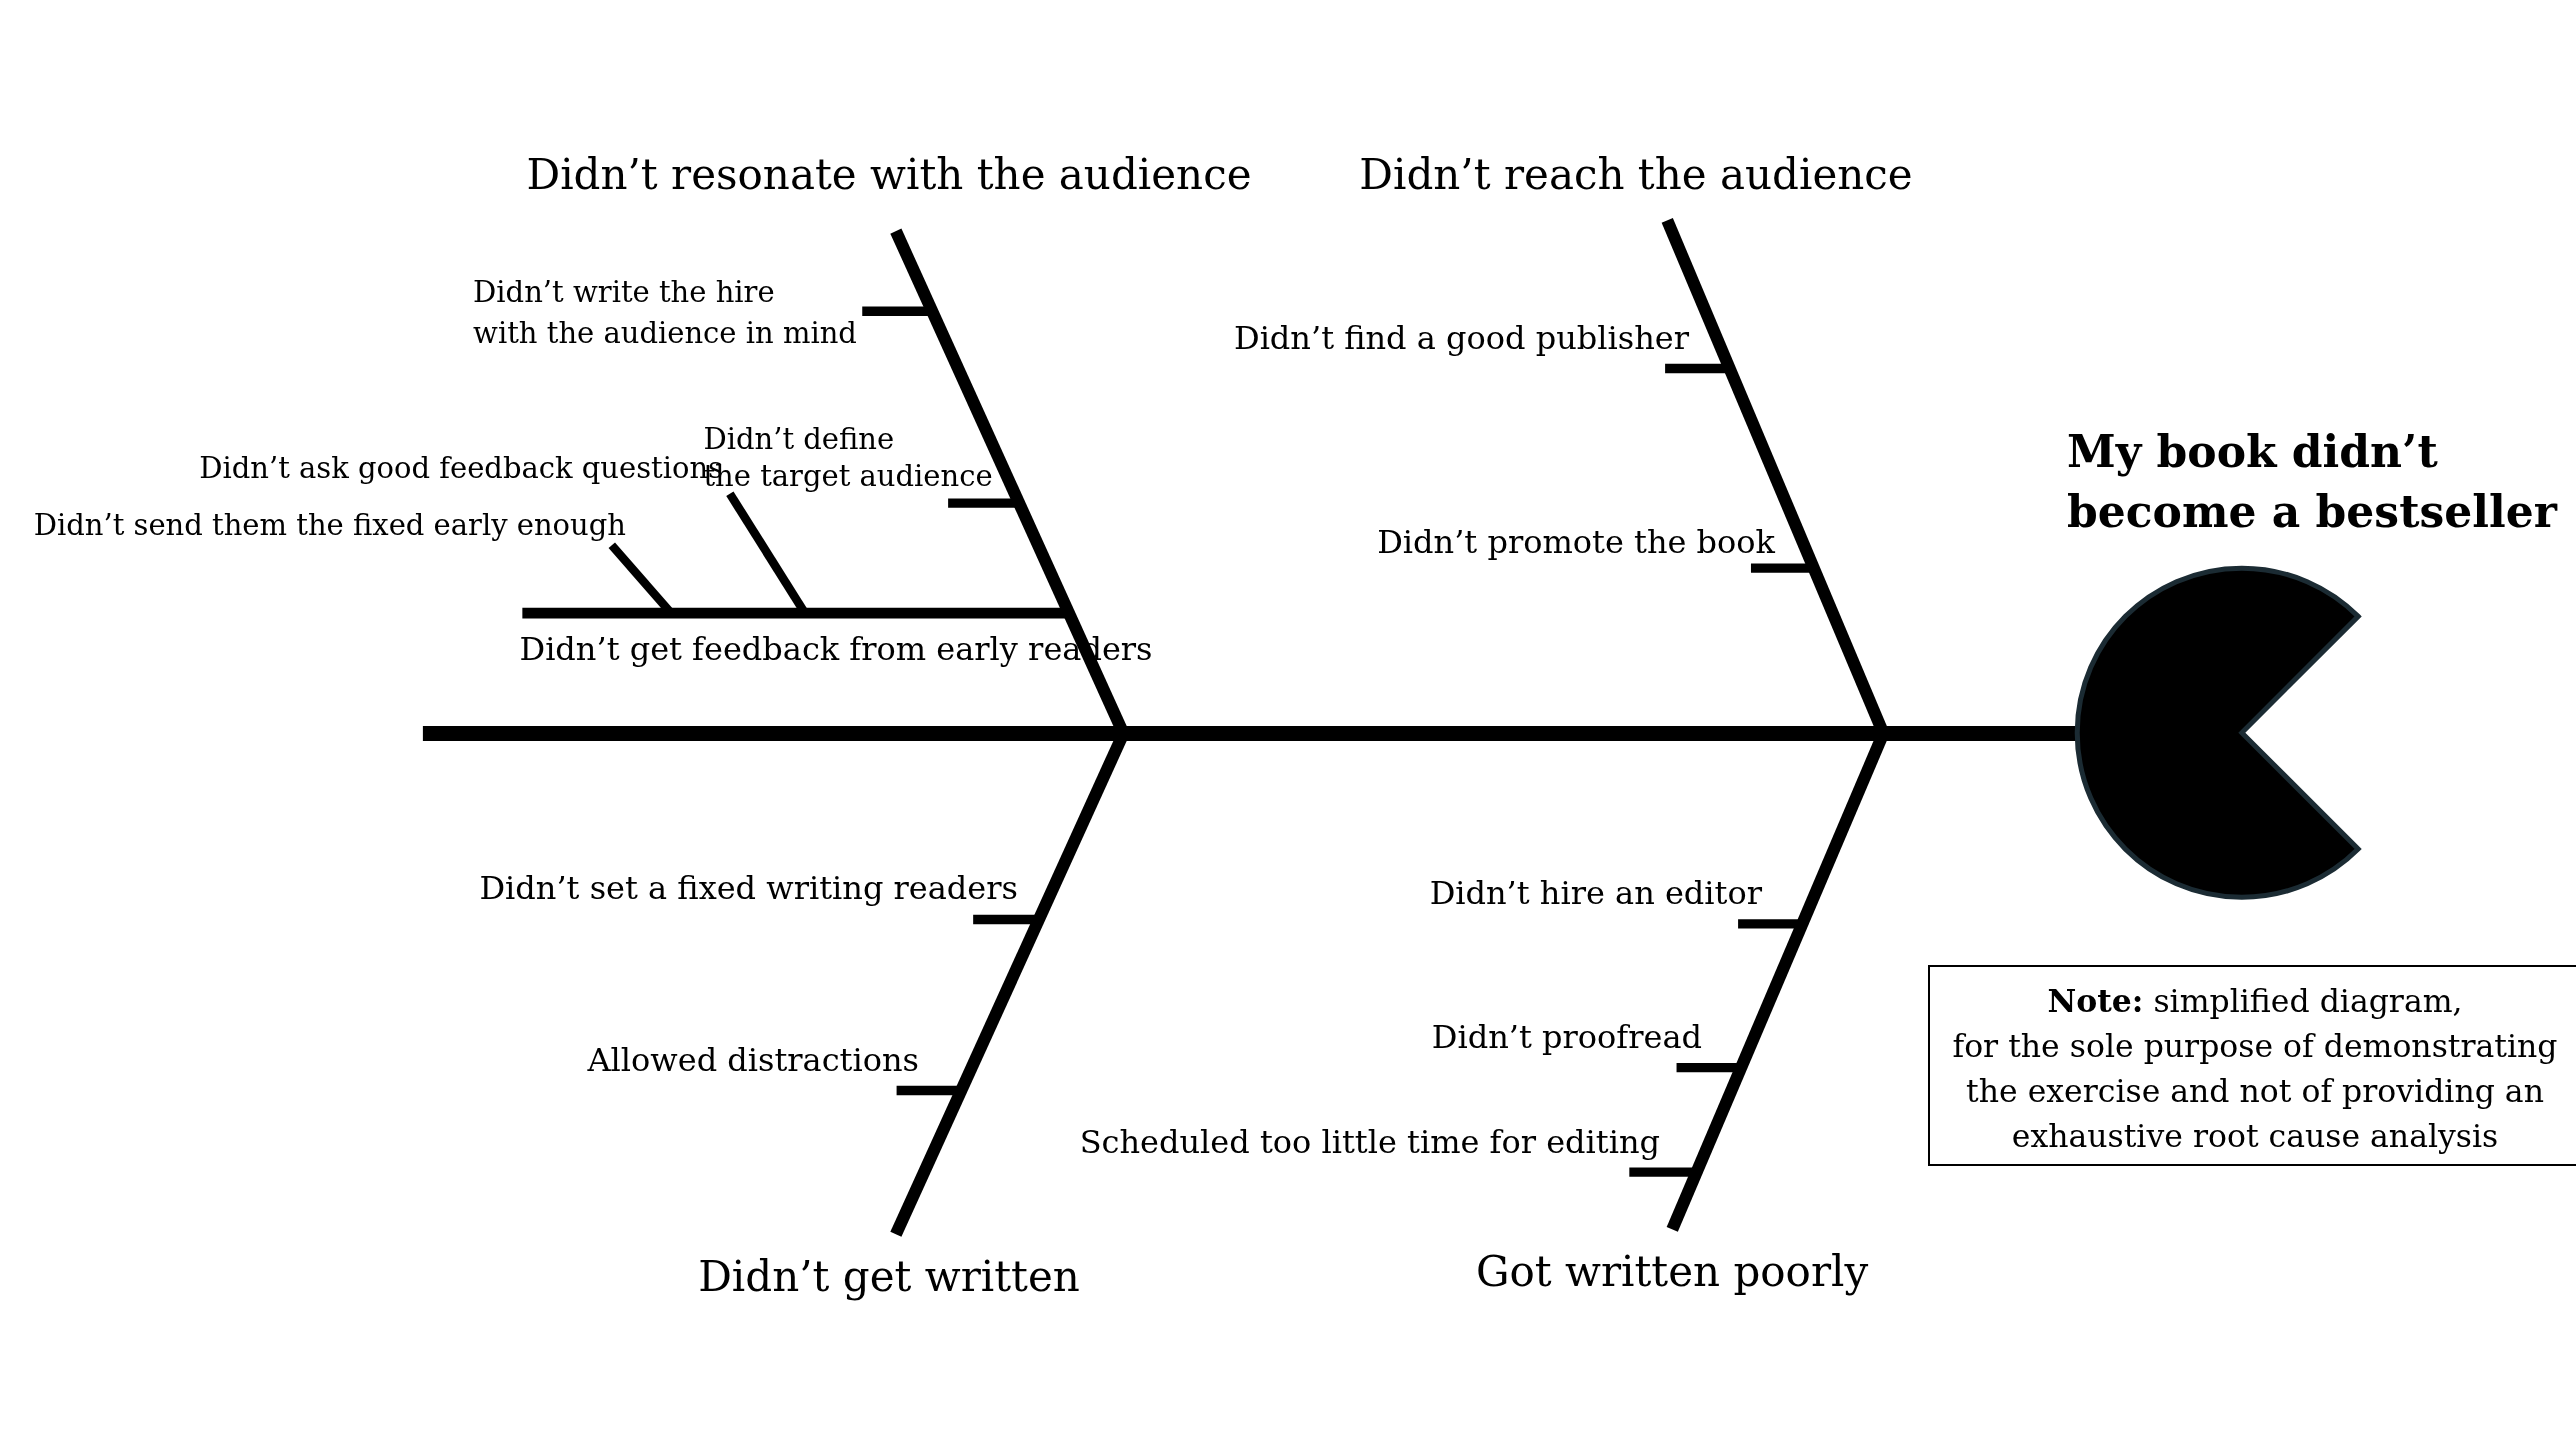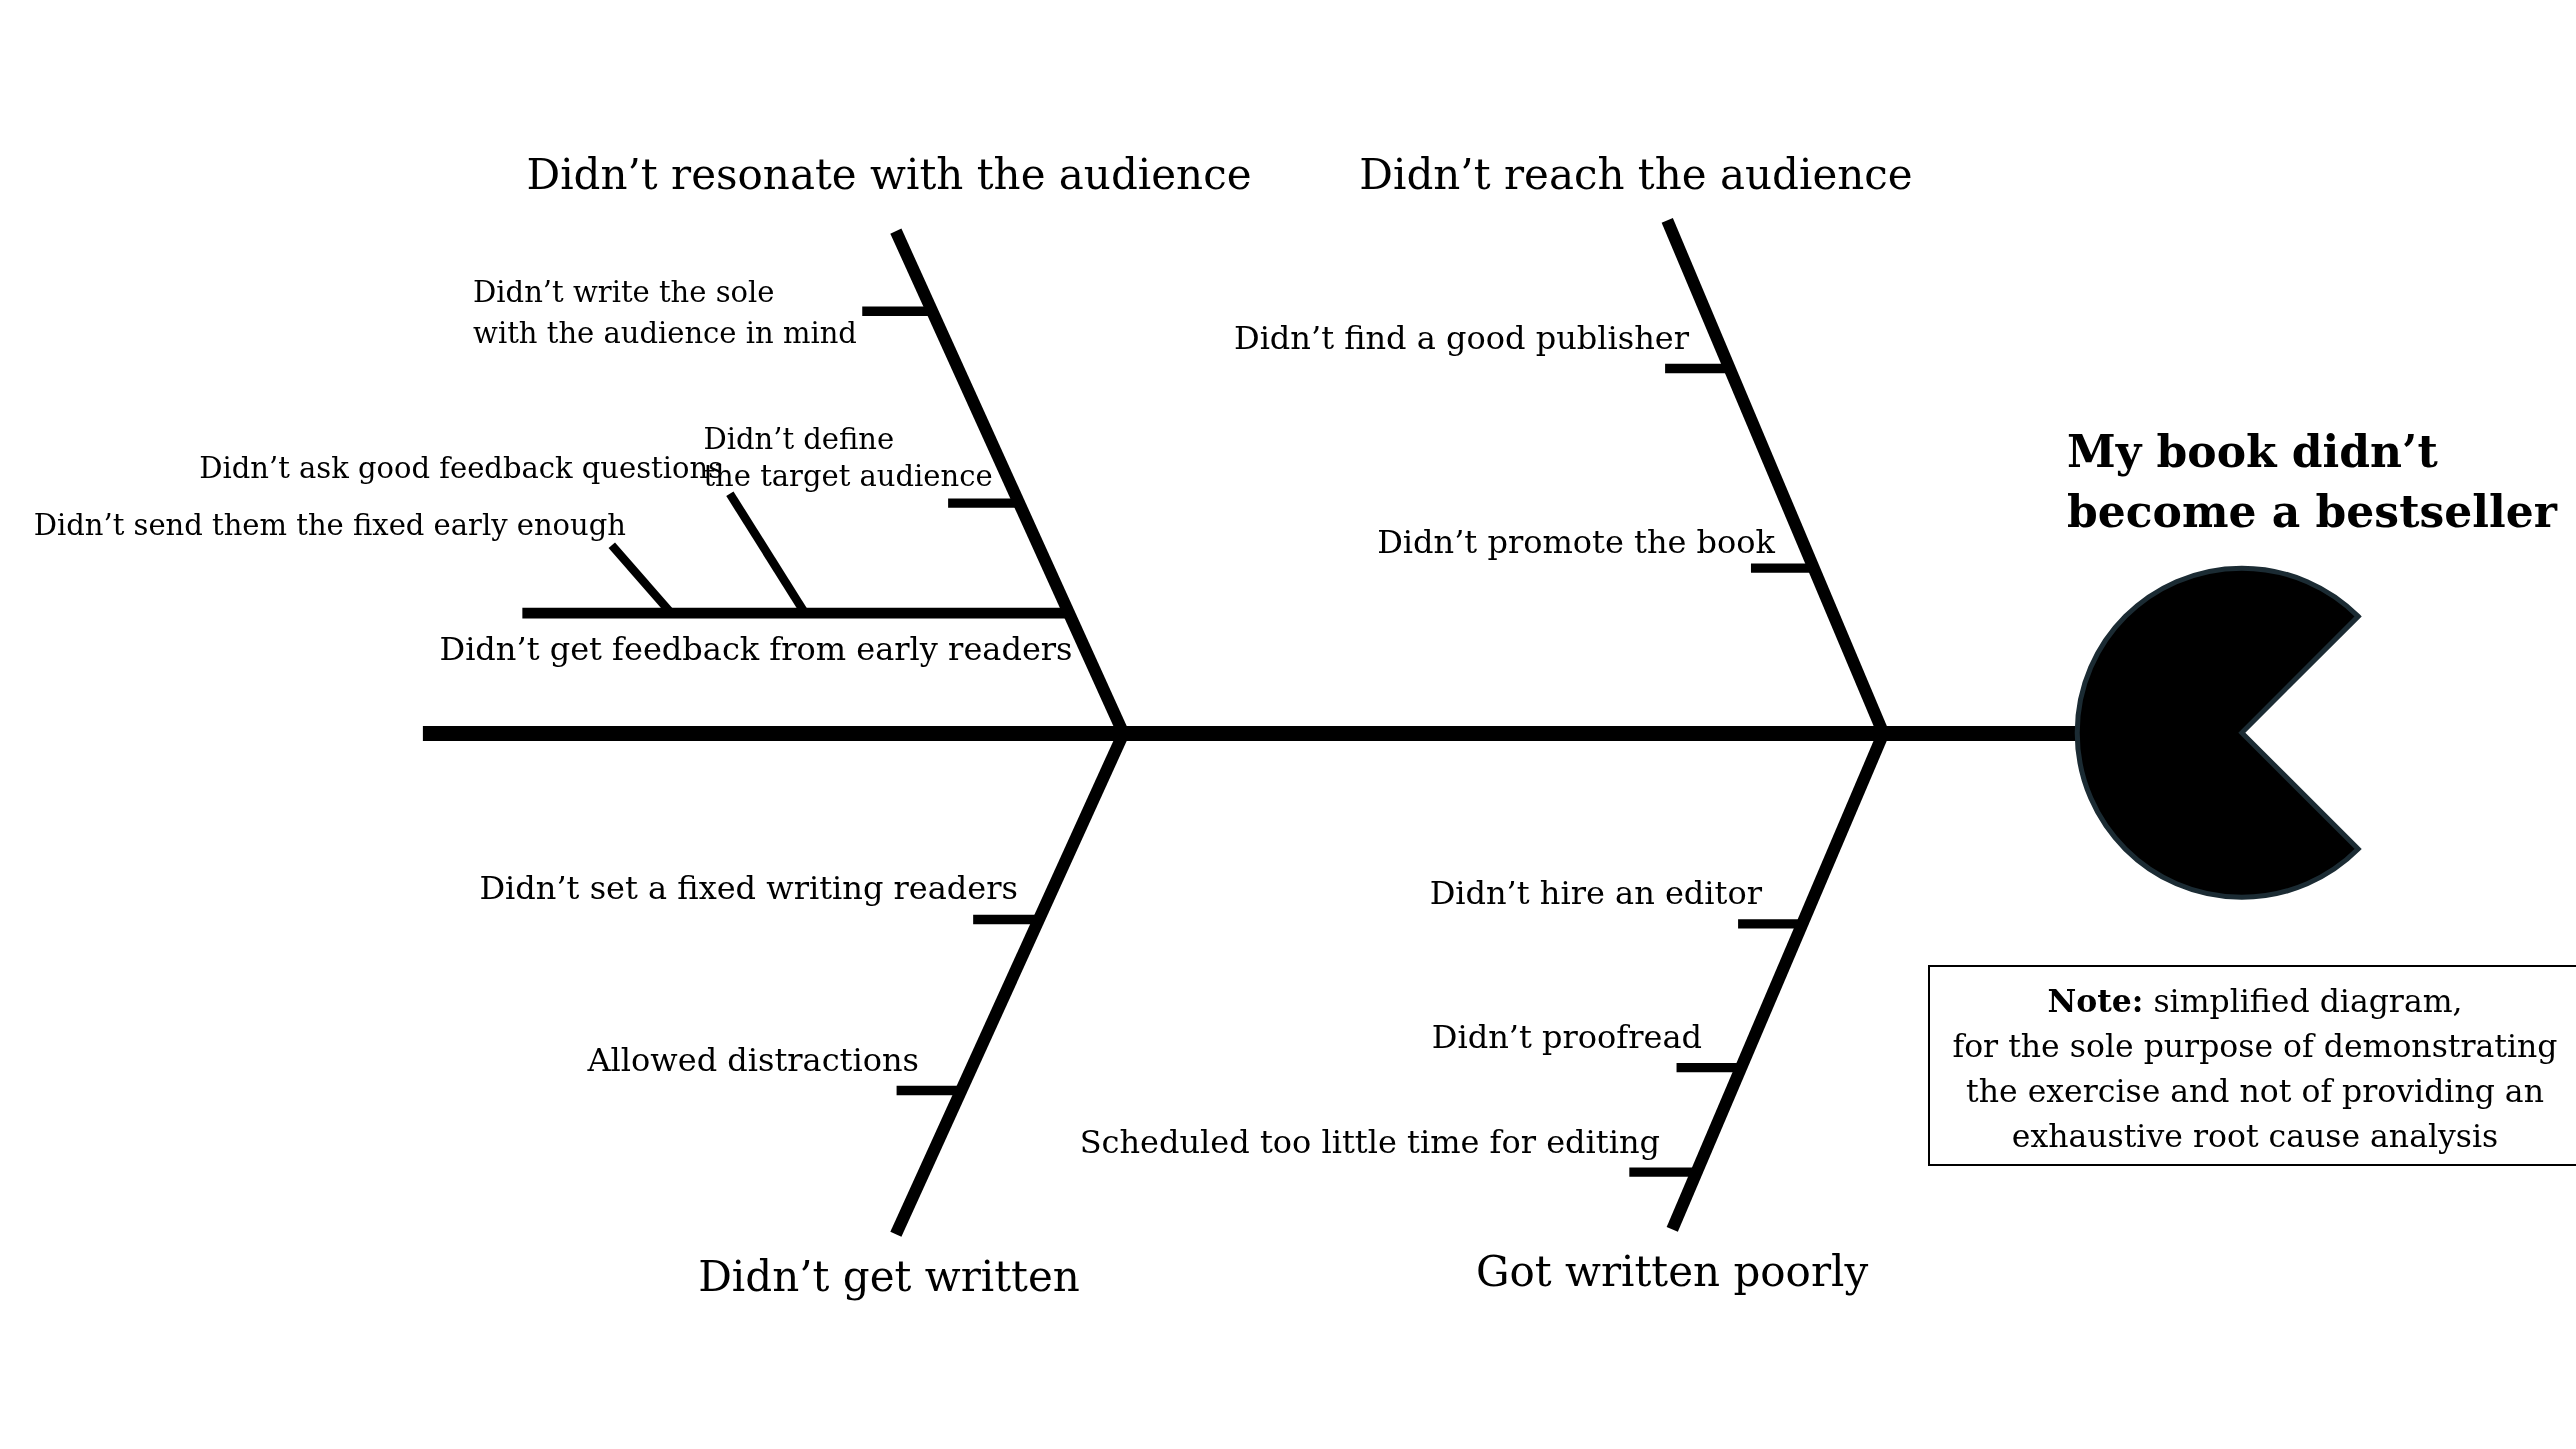--- a/index.html
+++ b/index.html
@@ -61,28 +61,28 @@
 
     <path d="M 3133 1024 L 3295.6 861.4 A 230 230 0 1 0 3295.6 1186.6 Z" fill="#000" stroke="#1b2b33" stroke-width="7"></path>
   </svg>
 
   <div class="txt title center" style="left:889px;top:154px;">Didn’t resonate with the audience</div>
   <div class="txt title center" style="left:1636px;top:154px;">Didn’t reach the audience</div>
   <div class="txt blabel center" style="left:889px;top:1256px;">Didn’t get written</div>
   <div class="txt blabel center" style="left:1672px;top:1251px;">Got written poorly</div>
 
   <div class="txt subcause center" style="left:665px;top:272px;line-height:41px;">
-    <div>Didn’t write the sole</div>
+    <div>Didn’t write the hire</div>
     <div>with the audience in mind</div>
   </div>
   <div class="txt subcause center" style="left:848px;top:421px;line-height:37px;">
     <div>Didn’t define</div>
     <div>the target audience</div>
   </div>
-  <div class="txt cause center" style="left:756px;top:633px;">Didn’t get feedback from early readers</div>
+  <div class="txt cause center" style="left:836px;top:633px;">Didn’t get feedback from early readers</div>
   <div class="txt subcause ralign" style="right:1853px;top:454px;">Didn’t ask good feedback questions</div>
   <div class="txt subcause ralign" style="right:1950px;top:511px;">Didn’t send them the fixed early enough</div>
 
   <div class="txt cause ralign" style="right:887px;top:322px;">Didn’t find a good publisher</div>
   <div class="txt cause ralign" style="right:801px;top:526px;">Didn’t promote the book</div>
 
   <div class="txt cause ralign" style="right:1558px;top:872px;">Didn’t set a fixed writing readers</div>
   <div class="txt cause ralign" style="right:1657px;top:1044px;">Allowed distractions</div>
 
   <div class="txt cause ralign" style="right:814px;top:877px;">Didn’t hire an editor</div>

